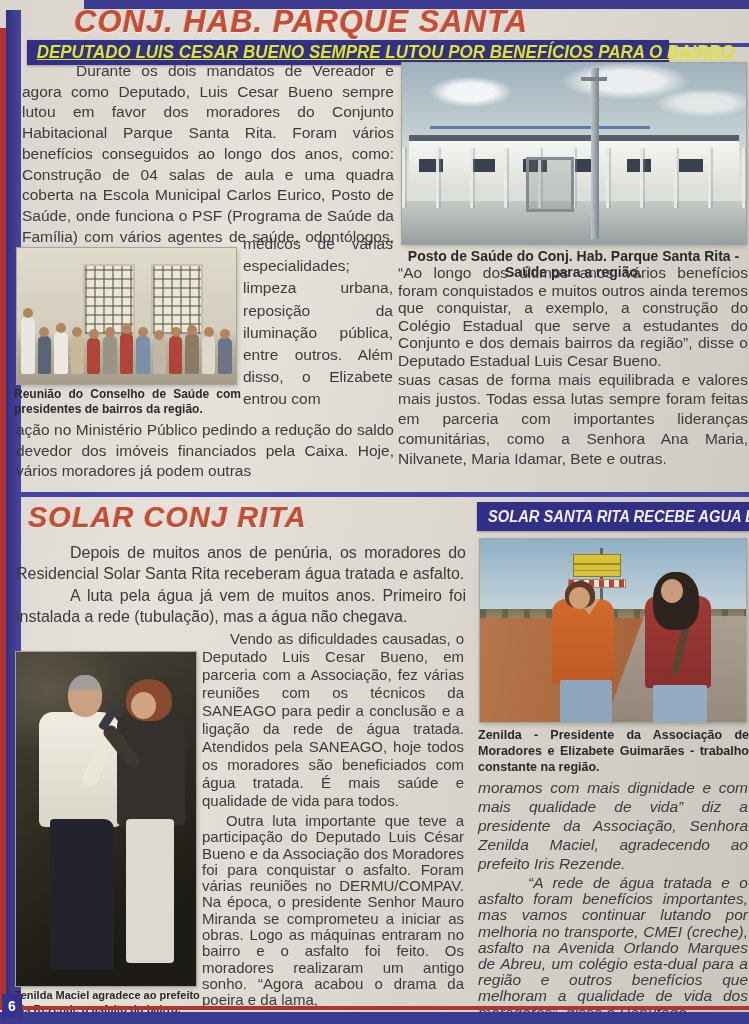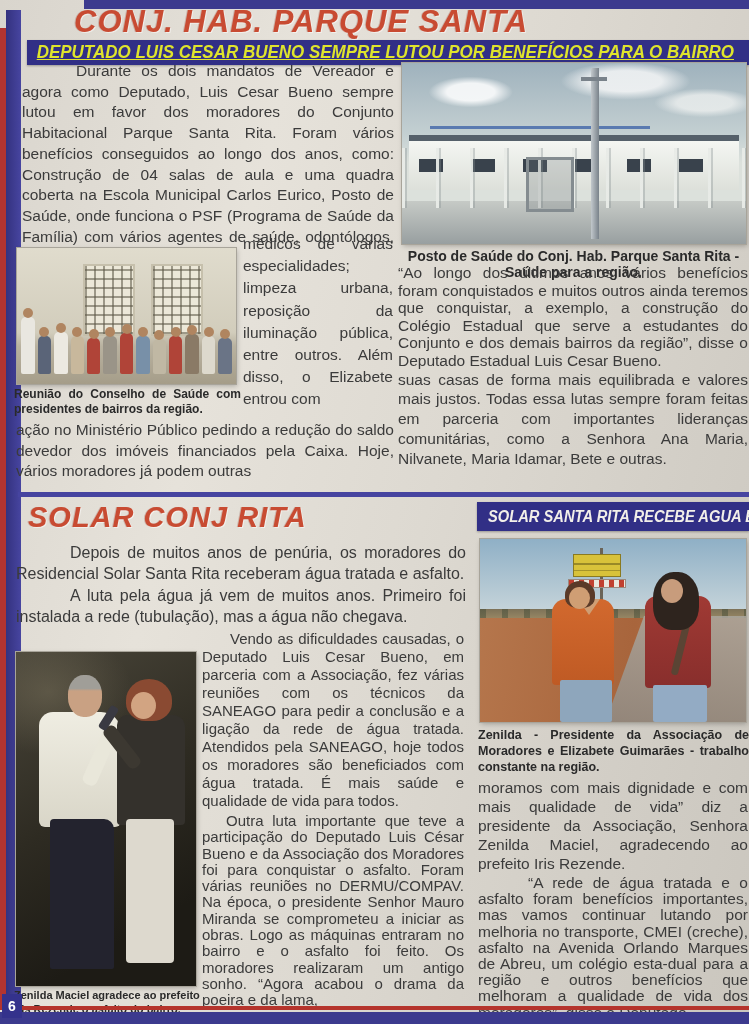--- a/index.html
+++ b/index.html
@@ -114,21 +114,21 @@
 
 <div class="page">
 
   <div class="abs edge-navy"></div>
   <div class="abs edge-red"></div>
   <div class="abs top-bar"></div>
 
   <div class="abs sec-title" style="left:74px;top:4px;font-size:31px;">CONJ. HAB. PARQUE SANTA</div>
   <div class="abs rule" style="left:70px;top:43px;width:679px;height:4px;"></div>
 
-  <div class="abs banner" style="left:27px;top:40px;width:722px;height:25px;">
+  <div class="abs banner" style="left:27px;top:40px;width:642px;height:25px;">
     <span class="banner1-text">DEPUTADO LUIS CESAR BUENO SEMPRE LUTOU POR BENEFÍCIOS PARA O  BAIRRO</span>
   </div>
 
   <div class="abs bt ind" style="left:22px;top:61px;width:372px;font-size:15.5px;line-height:20.7px;">Durante os dois mandatos de Vereador e agora como Deputado, Luis Cesar Bueno sempre lutou em favor dos moradores do Conjunto Habitacional Parque Santa Rita. Foram vários benefícios conseguidos ao longo dos anos, como: Construção de 04 salas de aula e uma quadra coberta na Escola Municipal Carlos Eurico, Posto de Saúde, onde funciona o PSF (Programa de Saúde da Família) com vários agentes de saúde, odontólogos, enfermeiros e</div>
 
   <div class="photo" style="left:17px;top:248px;width:219px;height:136px;">
     <div class="ph pm-wall"></div>
     <div class="ph pm-win pm-w1"></div>
     <div class="ph pm-win pm-w2"></div>
     <div class="ph pm-people">
@@ -219,21 +219,21 @@
     <div class="ph pw1-face"></div>
     <div class="ph pw2-top"></div>
     <div class="ph pw2-shirt"></div>
     <div class="ph pw2-strap"></div>
     <div class="ph pw2-jeans"></div>
     <div class="ph pw2-hair"></div>
     <div class="ph pw2-face"></div>
   </div>
   <div class="abs cap" style="left:478px;top:727px;width:271px;font-size:12.5px;line-height:16px;text-align:justify;">Zenilda - Presidente da Associação de Moradores e Elizabete Guimarães - trabalho constante na região.</div>
 
-  <div class="abs bt" style="left:478px;top:778px;width:270px;font-size:15.5px;">
+  <div class="abs bt" style="left:478px;top:778px;width:270px;font-size:15.5px;font-style:italic;">
     <p style="line-height:19px;">moramos com mais dignidade e com mais qualidade de vida” diz a presidente da Associação, Senhora Zenilda Maciel, agradecendo ao prefeito Iris Rezende.</p>
     <p style="line-height:16.2px;margin-top:2px;text-indent:50px;">“A rede de água tratada e o asfalto foram benefícios importantes, mas vamos continuar lutando por melhoria no transporte, CMEI (creche), asfalto na Avenida Orlando Marques de Abreu, um colégio esta-dual para a região e outros benefícios que melhoram a qualidade de vida dos moradores”, disse o Deputado.</p>
   </div>
 
   <div class="abs bottom-red"></div>
   <div class="abs bottom-navy"></div>
   <div class="abs pagenum">6</div>
 
 </div>
 

